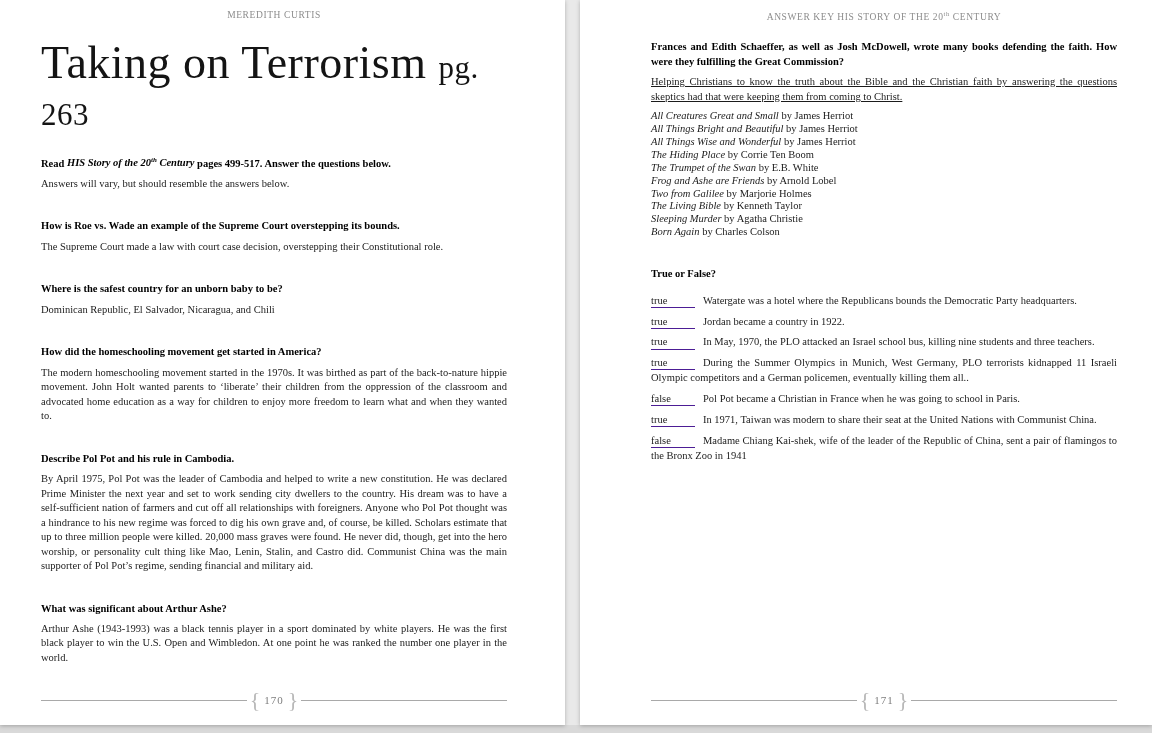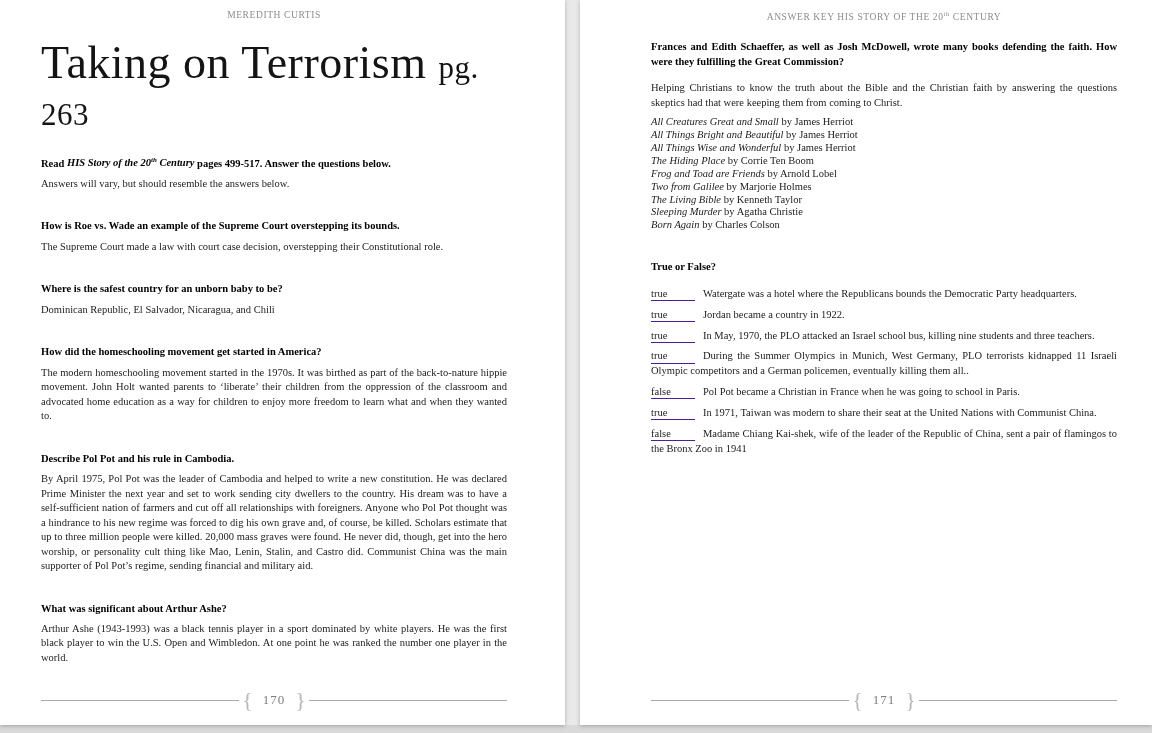--- a/index.html
+++ b/index.html
@@ -53,21 +53,21 @@
     font-size:10.5px;
     line-height:1.38;
     text-align:justify;
   }
   .note { margin-top:6px; }
   .qa { margin-top:28px; }
   .qa .a { margin-top:6px; }
 
   .section { margin-top:24px; }
   .r-q { margin-top:18px; }
-  .r-a { margin-top:12px; }
+  .r-a { margin-top:6px;text-decoration:underline; }
 
   .book-list { margin-top:6px; }
   .book-line {
     font-size:10.5px;
     line-height:1.23;
   }
   .book-line i { font-style:italic; }
 
   .tf-heading { margin-top:28px; }
   .tf-list { margin-top:12px; }
@@ -95,23 +95,23 @@
   .footer-right { left:71px; right:35px; }
   .footer .rule { flex:1; border-top:1px solid #a9a9a9; height:0; }
   .footer .brace {
     font-size:22px;
     color:#b8b8b8;
     margin:0 3px;
     line-height:1;
     font-weight:normal;
   }
   .footer .pagenum {
-    font-size:13px;
+    font-size:11px;
     color:#7d7d7d;
-    margin:0 7px;
+    margin:0 1px;
     letter-spacing:1px;
   }
 </style>
 </head>
 <body>
 
 <div class="spread">
 
   <div class="page page-left">
     <div class="running-head">MEREDITH CURTIS</div>
@@ -163,21 +163,22 @@
 
     <p class="q r-q">Frances and Edith Schaeffer, as well as Josh McDowell, wrote many books defending the faith. How were they fulfilling the Great Commission?</p>
     <p class="body-text r-a">Helping Christians to know the truth about the Bible and the Christian faith by answering the questions skeptics had that were keeping them from coming to Christ.</p>
 
 
     <div class="book-list">
       <div class="book-line"><i>All Creatures Great and Small</i><span> by James Herriot</span></div>
       <div class="book-line"><i>All Things Bright and Beautiful</i><span> by James Herriot</span></div>
       <div class="book-line"><i>All Things Wise and Wonderful</i><span>  by James Herriot</span></div>
       <div class="book-line"><i>The Hiding Place</i><span> by Corrie Ten Boom</span></div>
-      <div class="book-line"><i>Frog and Toad are Friends</i><span> by Arnold Lobel</span></div>
+      <div class="book-line"><i>The Trumpet of the Swan</i><span> by E.B. White</span></div>
+      <div class="book-line"><i>Frog and Ashe are Friends</i><span> by Arnold Lobel</span></div>
       <div class="book-line"><i>Two from Galilee</i><span> by Marjorie Holmes</span></div>
       <div class="book-line"><i>The Living Bible</i><span> by Kenneth Taylor</span></div>
       <div class="book-line"><i>Sleeping Murder</i><span> by Agatha Christie</span></div>
       <div class="book-line"><i>Born Again</i><span> by Charles Colson</span></div>
     </div>
 
     <p class="q tf-heading">True or False?</p>
 
     <div class="tf-list">
       <p class="tf-item"><span class="tf-ans">true</span><span class="tf-text">Watergate was a hotel where the Republicans bounds the Democratic Party headquarters.</span></p>

